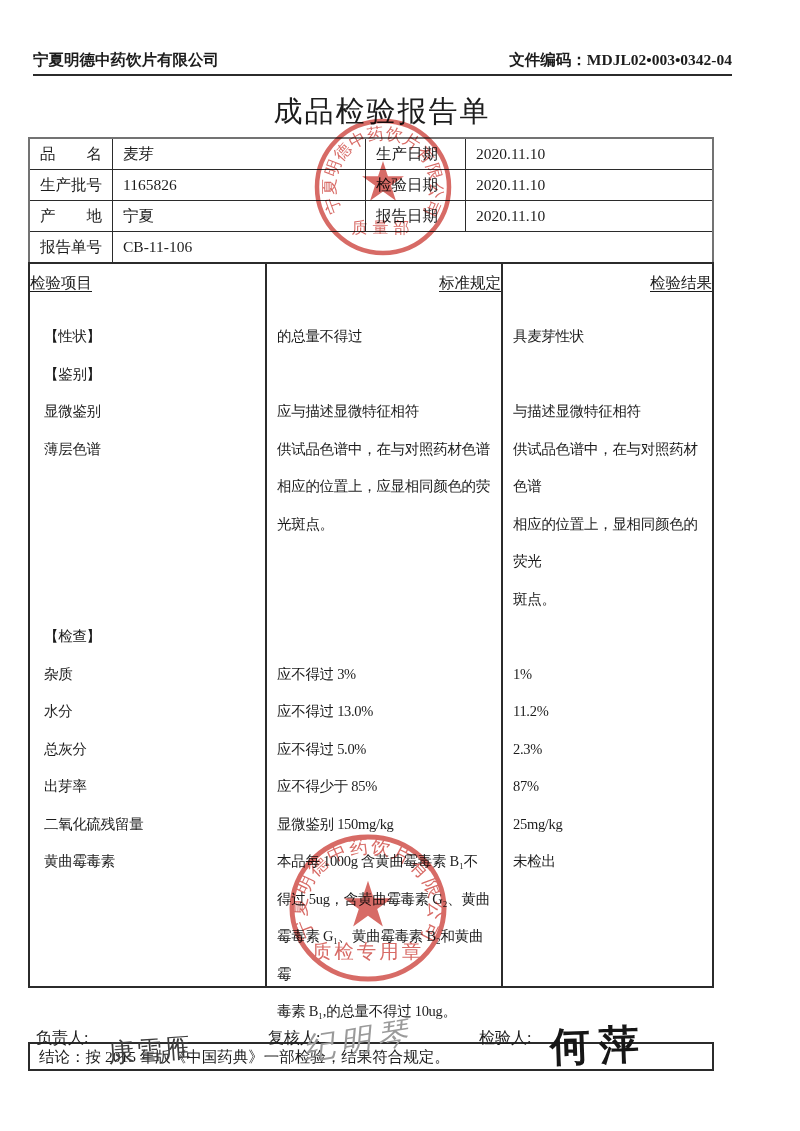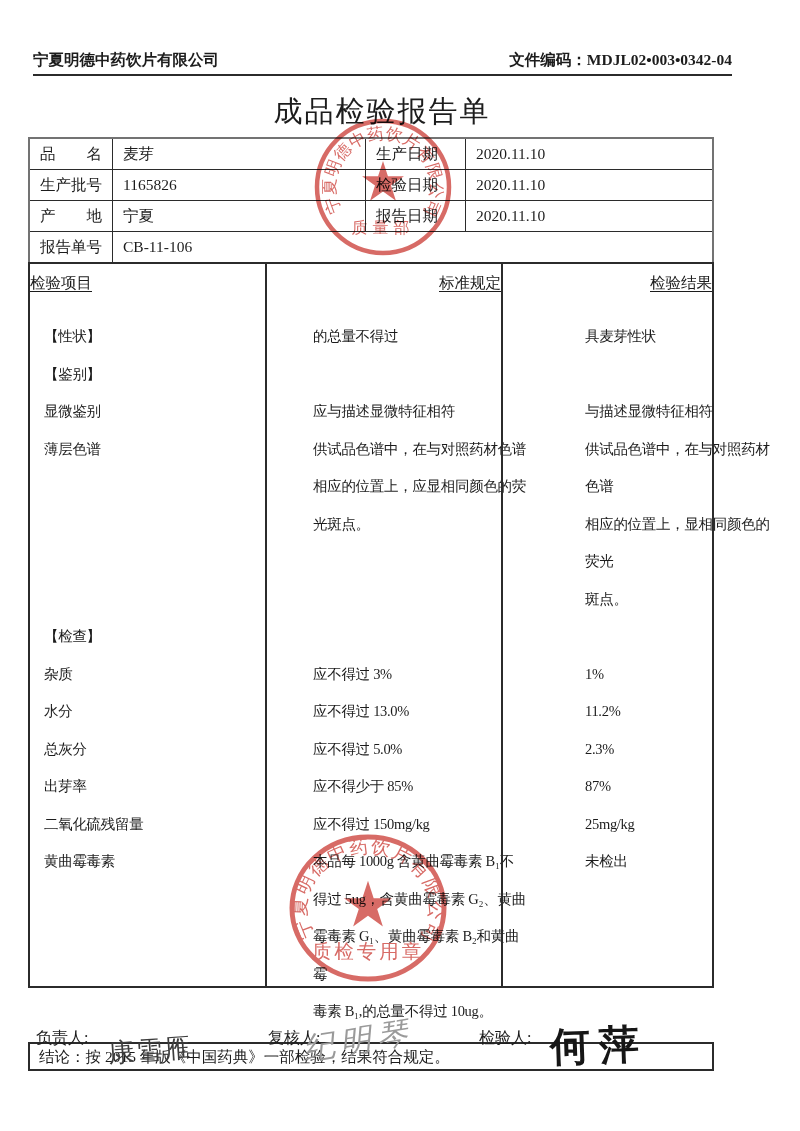--- a/index.html
+++ b/index.html
@@ -40,21 +40,21 @@
     position:absolute; left:28px; top:262px; width:686px; height:726px;
     border:2px solid #2b2b2b; box-sizing:border-box;
   }
   .vline { position:absolute; top:0; bottom:0; width:1.5px; background:#2b2b2b; }
   .vline.v1 { left:235px; } .vline.v2 { left:471px; }
   .mt-header { display:grid; grid-template-columns:235px 236px 211px; padding-top:9px; font-size:15.5px; }
   .mt-header span { text-decoration:underline; text-underline-offset:3px; }
   .mt-header .c1 { }
   .mt-header .c2, .mt-header .c3 { text-align:right; }
   .mt-body { padding-top:24px; }
-  .mt-row { display:grid; grid-template-columns:235px 236px 211px;gap:36px; }
+  .mt-row { display:grid; grid-template-columns:235px 236px 211px; }
   .mt-cell {
     font-size:14.5px; line-height:37.5px; white-space:pre-line;
     padding:0 5px 0 12px; box-sizing:border-box; letter-spacing:-0.3px;
     word-break:break-all;
   }
   .mt-row .i { padding-left:14px; }
   
   .conclusion {
     position:absolute; left:28px; top:1042px; width:686px; height:29px;
     border:2px solid #2b2b2b; box-sizing:border-box; line-height:25px;
@@ -162,21 +162,21 @@
         <div class="mt-cell">应不得过 5.0%</div>
         <div class="mt-cell">2.3%</div>
       </div>
       <div class="mt-row">
         <div class="mt-cell i">出芽率</div>
         <div class="mt-cell">应不得少于 85%</div>
         <div class="mt-cell">87%</div>
       </div>
       <div class="mt-row">
         <div class="mt-cell i">二氧化硫残留量</div>
-        <div class="mt-cell">应不得过 150mg/kg</div>
+        <div class="mt-cell">显微鉴别 150mg/kg</div>
         <div class="mt-cell">25mg/kg</div>
       </div>
       <div class="mt-row">
         <div class="mt-cell i">黄曲霉毒素</div>
         <div class="mt-cell">本品每 1000g 含黄曲霉毒素 B₁不
 得过 5ug，含黄曲霉毒素 G₂、黄曲
 霉毒素 G₁、黄曲霉毒素 B₂和黄曲霉
 毒素 B₁,的总量不得过 10ug。</div>
         <div class="mt-cell">未检出</div>
       </div>

